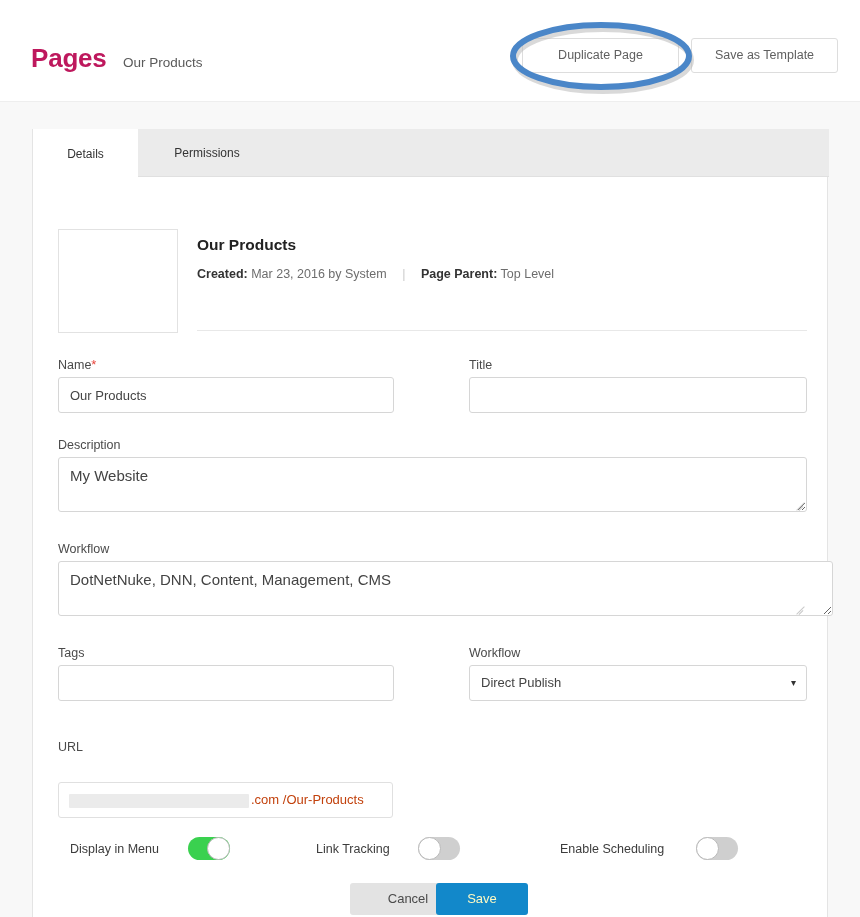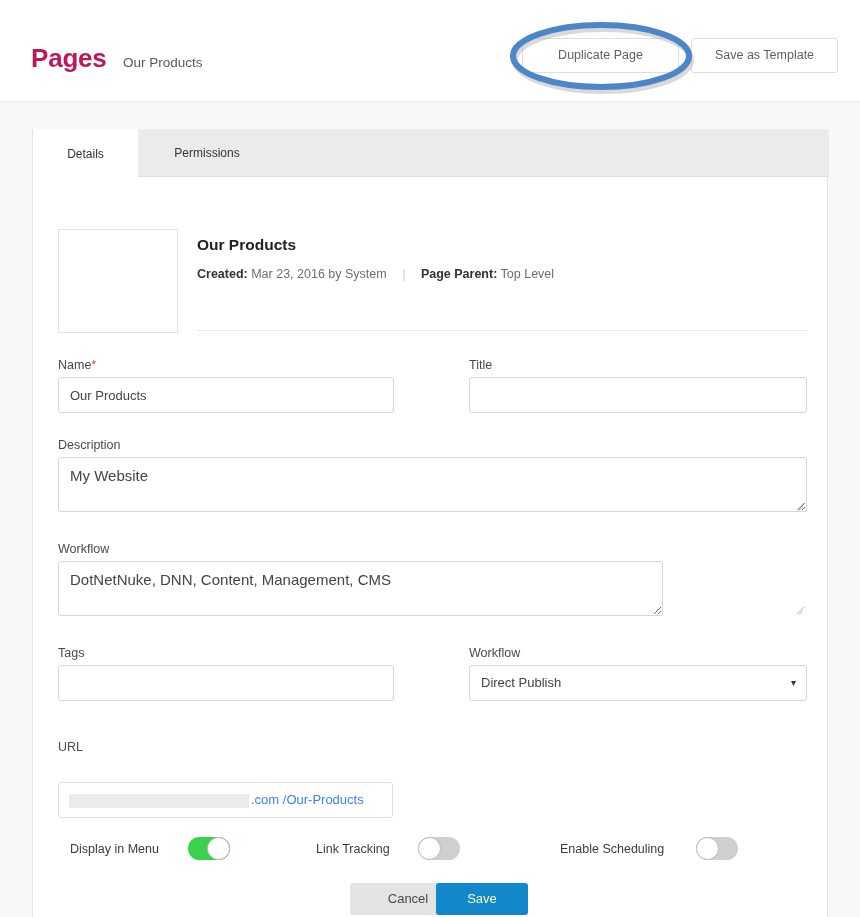--- a/index.html
+++ b/index.html
@@ -245,21 +245,21 @@
     left: 10px; top: 11px;
     width: 180px; height: 14px;
     background: #ebebeb;
     border-radius: 1px;
   }
   .url-text {
     position: absolute;
     left: 192px; top: 0;
     line-height: 34px;
     font-size: 13px;
-    color: #3b82f6;
+    color: #c2410c;
     white-space: nowrap;
   }
 
   
   .toggle-group { position: absolute; height: 24px; }
   .toggle-label {
     position: absolute;
     left: 0; top: 3px;
     font-size: 12.5px;
     color: #3c3c3c;
@@ -358,21 +358,21 @@
     <input class="txt h36" style="left: 25px; top: 200px; width: 336px;" id="inp-name" value="Our Products">
 
     <div class="field-label" style="left:436px; top:180px;">Title</div>
     <input class="txt h36" style="left: 436px; top: 200px; width: 338px;" id="inp-title" value="">
 
     <div class="field-label" style="left:25px; top:260px;">Description</div>
     <textarea class="area" style="left: 25px; top: 280px; width: 749px; height: 55px;" id="inp-description">My Website</textarea>
     <div class="resize-grip" style="left:763px; top:323px;"></div>
 
     <div class="field-label" style="left:25px; top:364px;">Workflow</div>
-    <textarea class="area" style="left: 25px; top: 384px; width: 605px; height: 55px;" id="inp-keywords">DotNetNuke, DNN, Content, Management, CMS</textarea>
+    <textarea class="area" style="left: 25px; top: 384px; width: 775px; height: 55px;" id="inp-keywords">DotNetNuke, DNN, Content, Management, CMS</textarea>
     <div class="resize-grip" style="left:763px; top:427px;"></div>
 
     <div class="field-label" style="left:25px; top:468px;">Tags</div>
     <input class="txt h36" style="left: 25px; top: 488px; width: 336px;" id="inp-tags" value="">
 
     <div class="field-label" style="left:436px; top:468px;">Workflow</div>
     <div class="sel-wrap" style="left:436px; top:488px; width:338px;">
       <span class="sel-value">Direct Publish</span>
       <span class="sel-caret">▾</span>
     </div>

